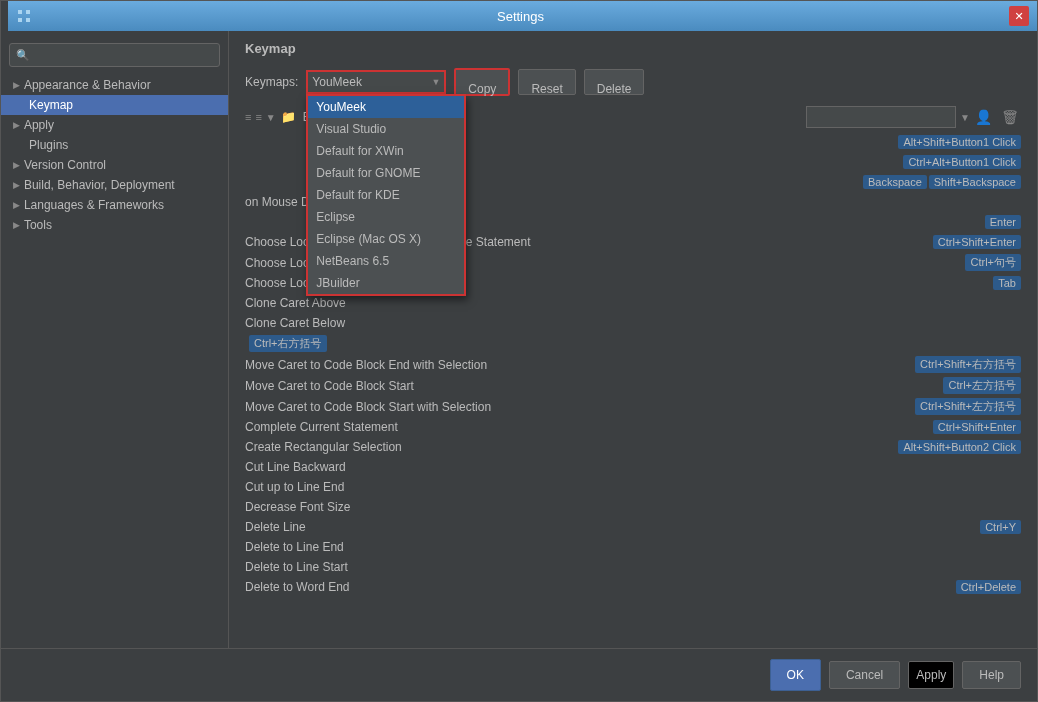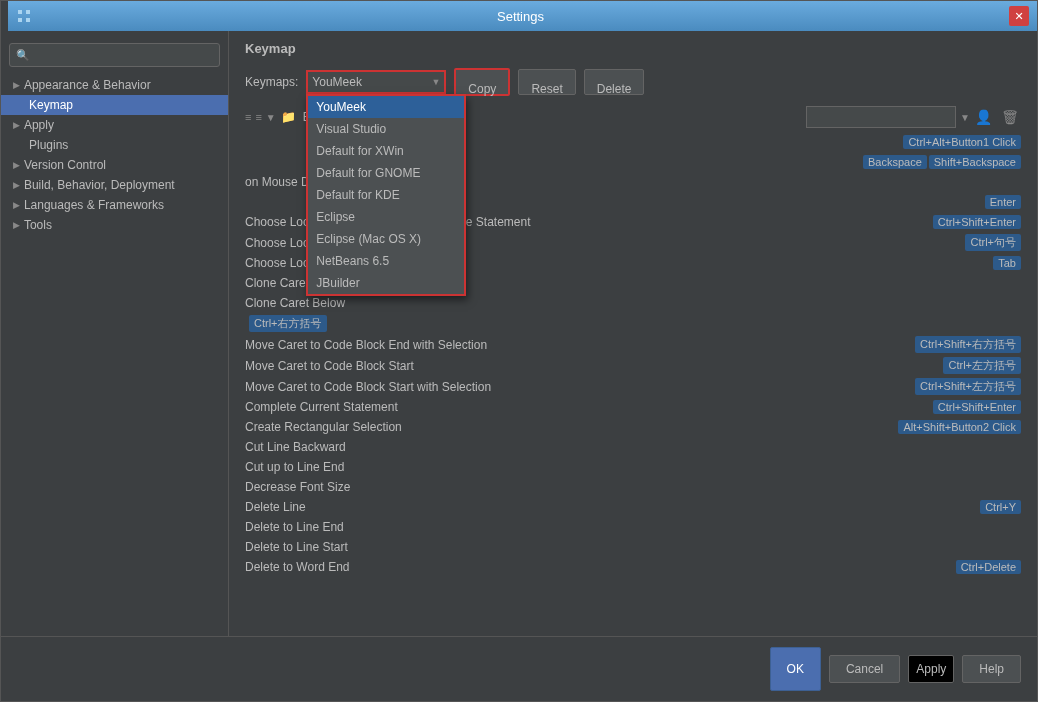--- a/index.html
+++ b/index.html
@@ -270,21 +270,21 @@
       gap: 8px;
       border-top: 1px solid #555;
       background: #3c3f41;
       flex-shrink: 0;
     }
     .btn-primary {
       background: #4b6eaf;
       border: 1px solid #3d6093;
       color: white;
       font-size: 12px;
-      height: 44px;
+      height: 32px;
       padding: 0 16px;
       cursor: pointer;
       border-radius: 2px;
     }
     .btn-footer {
       background: #4c5052;
       border: 1px solid #646464;
       color: #bbbbbb;
       font-size: 12px;
       height: 28px;
@@ -411,20 +411,24 @@
           <span style="color:#888; font-size:10px; cursor:pointer;">▼</span>
           <button class="icon-btn" title="Show Person">👤</button>
           <button class="icon-btn" title="Delete">🗑</button>
         </div>
       </div>
 
       <div class="actions-list">
 
         <div class="action-row">
           <span class="action-name"></span>
+          <span class="action-shortcut">Alt+Shift+Button1 Click</span>
+        </div>
+        <div class="action-row">
+          <span class="action-name"></span>
           <span class="action-shortcut">Ctrl+Alt+Button1 Click</span>
         </div>
         <div class="action-row">
           <span class="action-name"></span>
           <span class="action-shortcut">Backspace</span>
           <span class="action-shortcut" style="margin-left:2px;">Shift+Backspace</span>
         </div>
         <div class="action-row">
           <span class="action-name">on Mouse Drag</span>
         </div>

